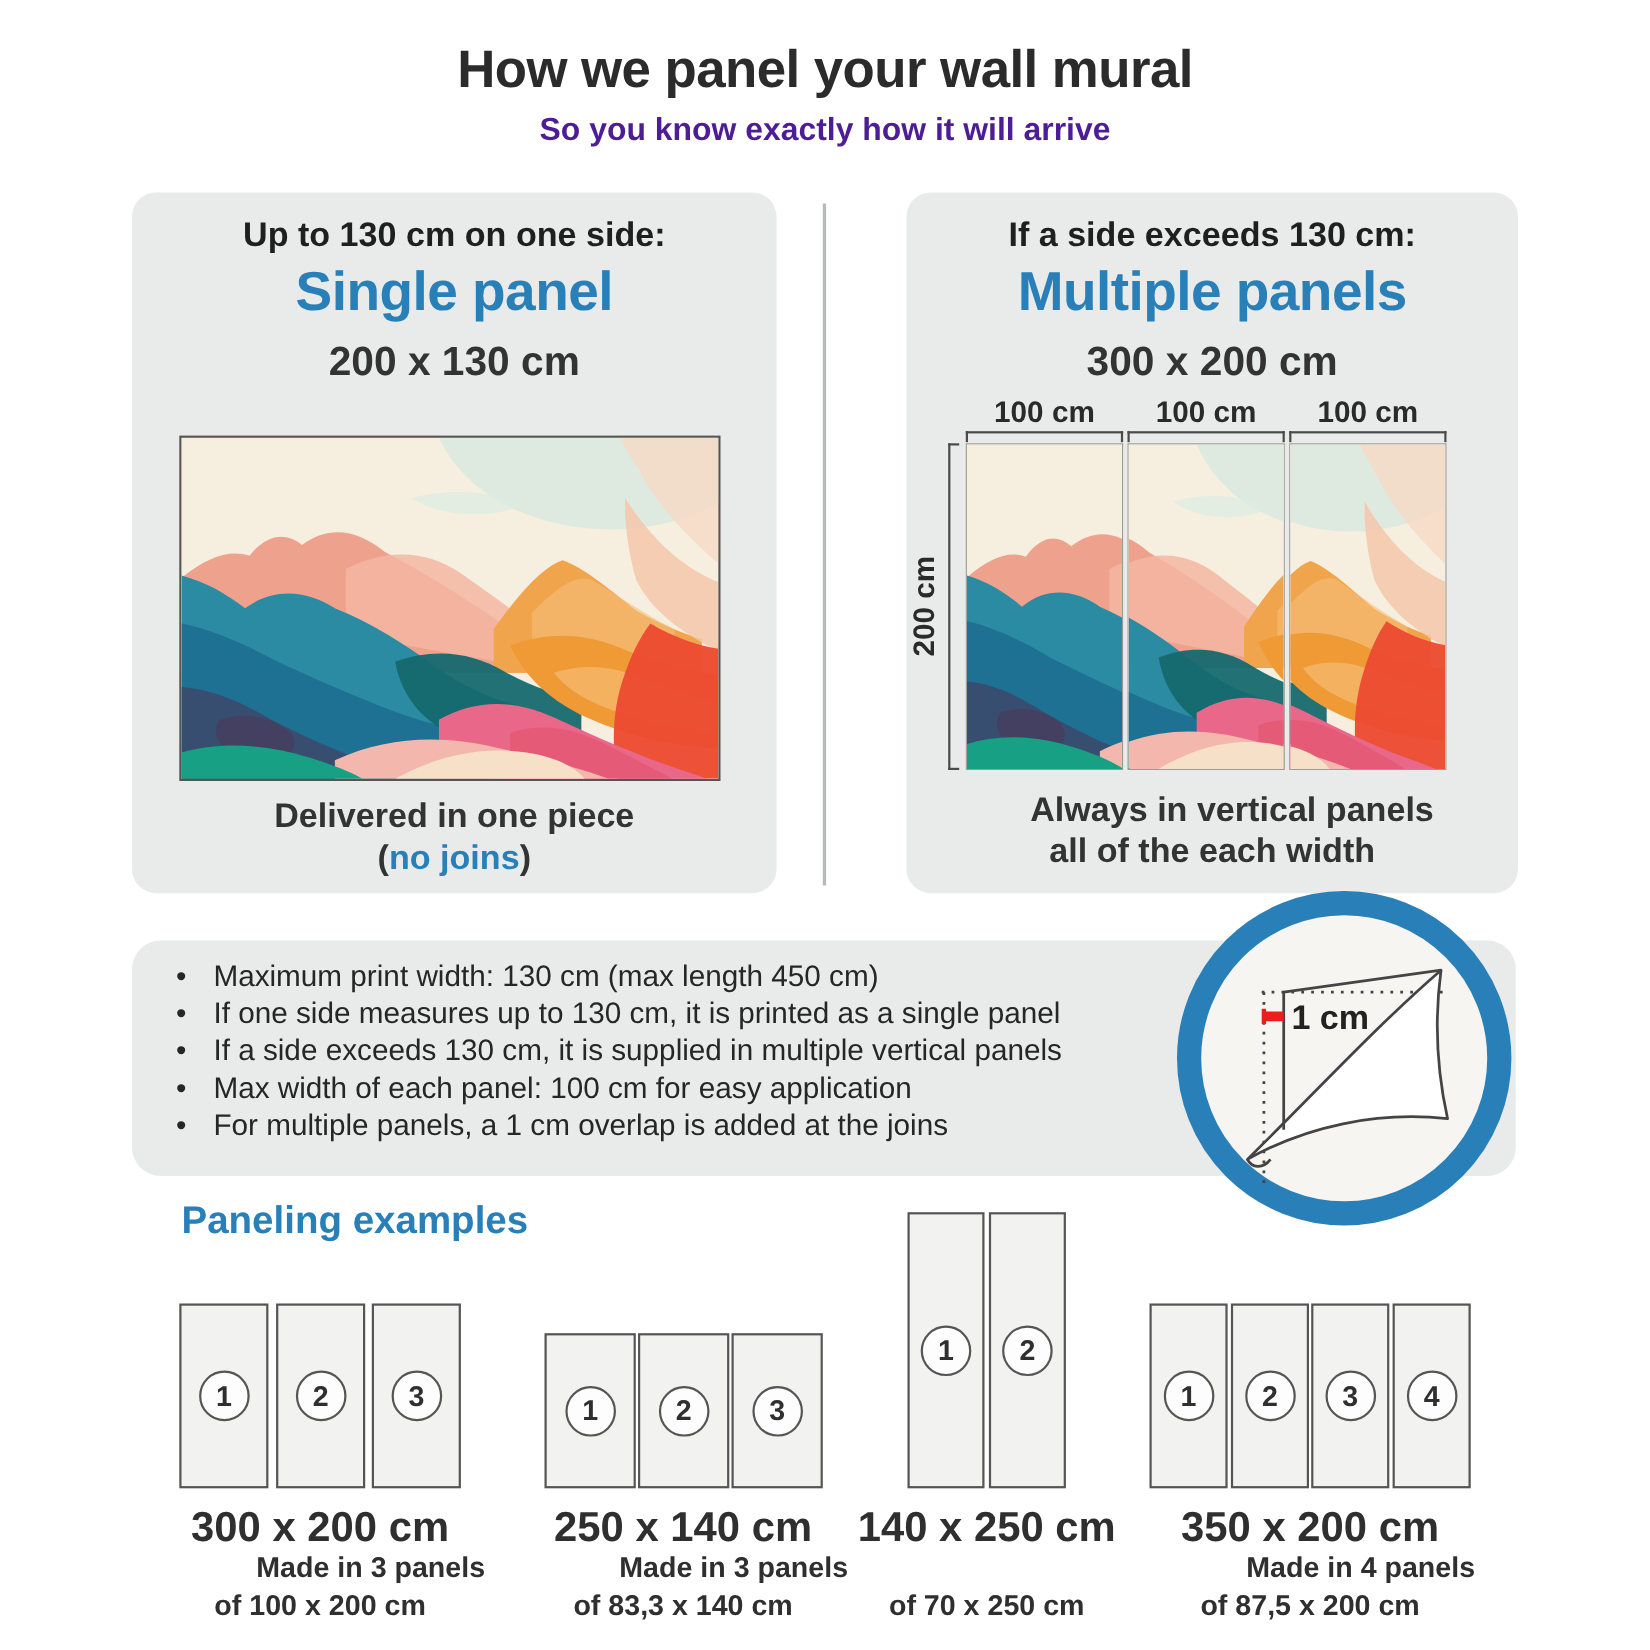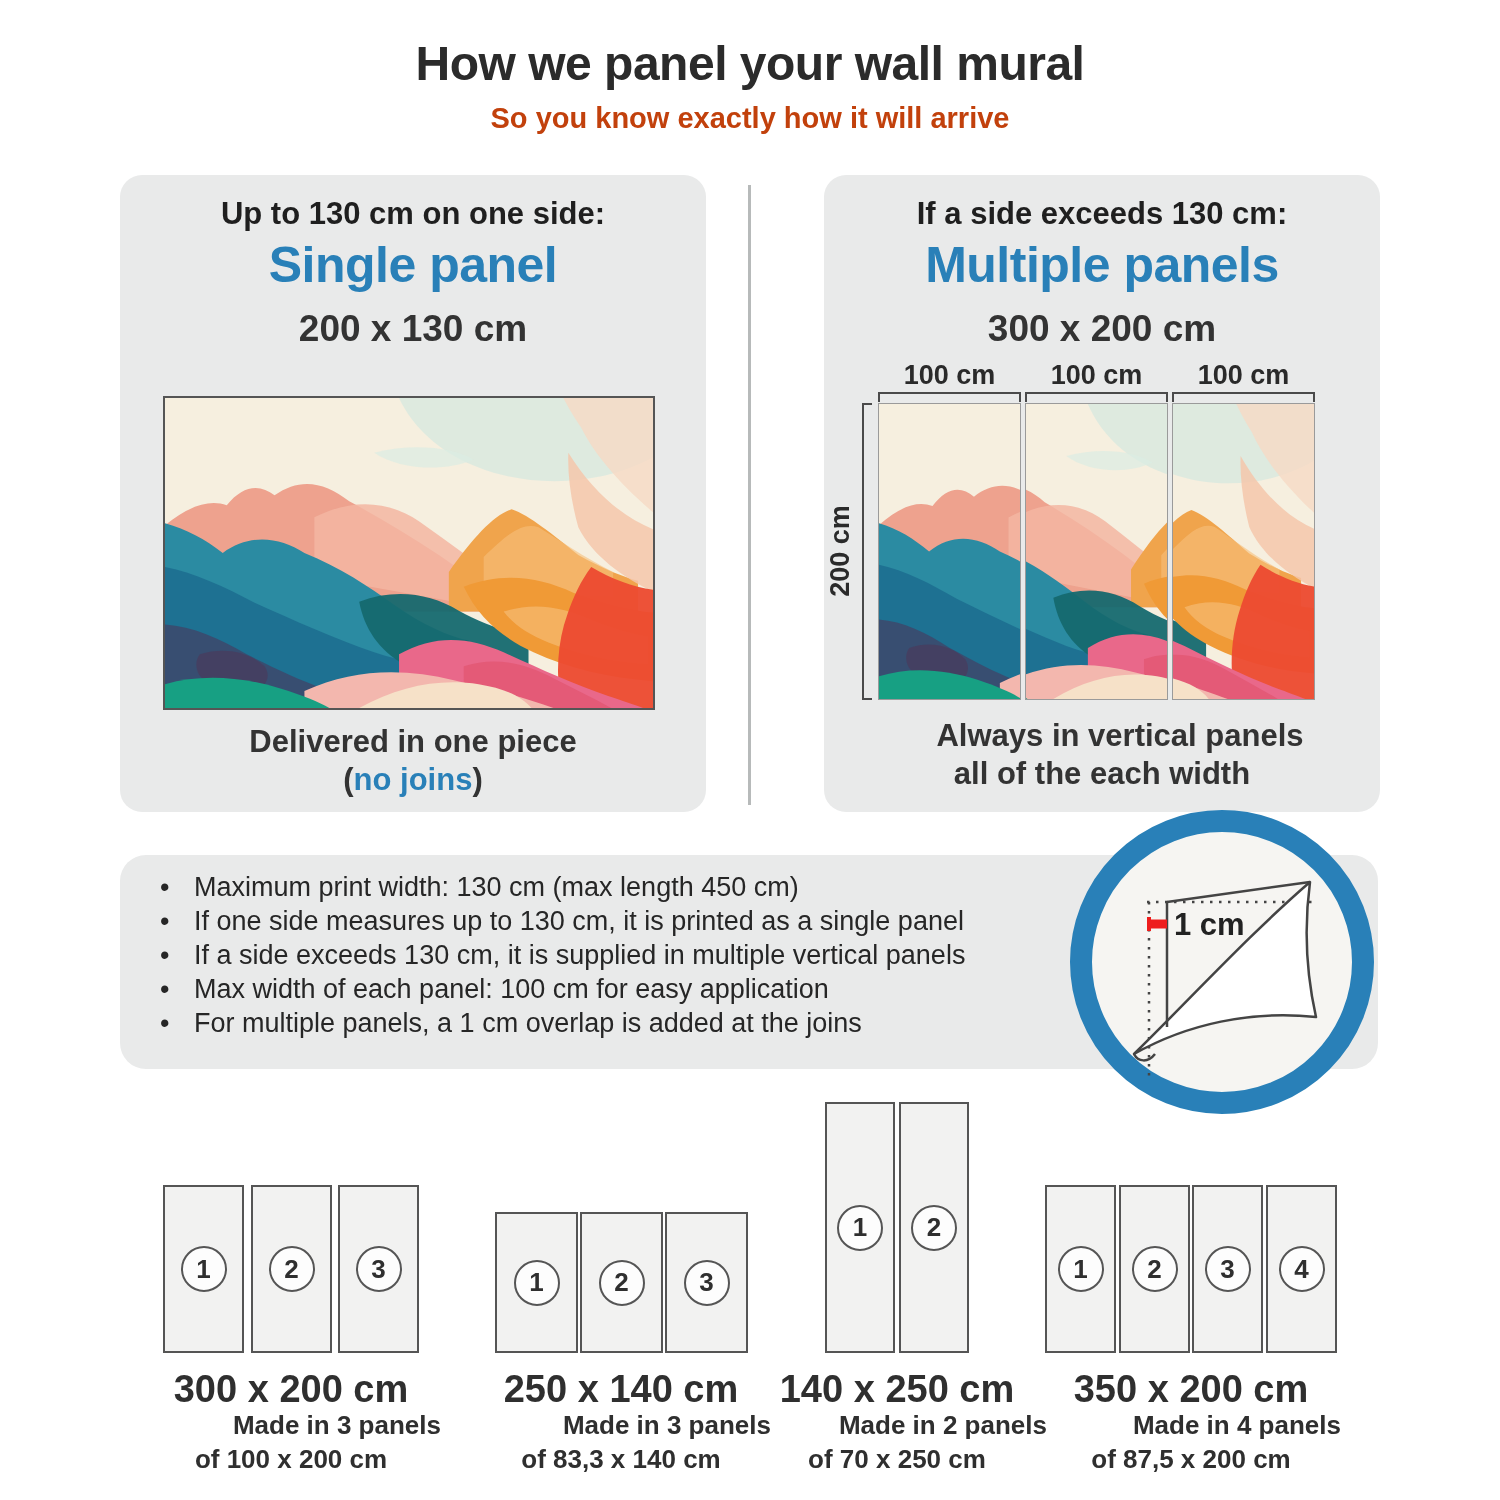--- a/index.html
+++ b/index.html
@@ -3,21 +3,21 @@
 <meta charset="utf-8">
 <style>
   * { margin:0; padding:0; box-sizing:border-box; }
   body { background:#ffffff; font-family:"Liberation Sans", sans-serif; }
   .page { position:relative; width:1500px; height:1500px; margin:0 auto; background:#fff; overflow:hidden; color:#2b2b2b; }
 
   .abs { position:absolute; }
   .ctr { text-align:center; }
 
   .title { top:36px; left:0; width:1500px; font-size:48px; font-weight:bold; letter-spacing:-0.5px; color:#2b2b2b; }
-  .subtitle { top:102px; left:0; width:1500px; font-size:29px; font-weight:600; color:#c2410c; }
+  .subtitle { top:102px; left:0; width:1500px; font-size:29px; font-weight:600; color:#4c1d95; }
 
   .card { background:#e9eaea; border-radius:22px; }
   .card-left  { left:120px; top:175px; width:586px; height:637px; }
   .card-right { left:824px; top:175px; width:556px; height:637px; }
   .divider { left:748px; top:185px; width:3px; height:620px; background:#b7baba; }
 
   .cond { font-size:31px; font-weight:bold; color:#1f1f1f; }
   .cond-l { left:120px; top:196px; width:586px; }
   .cond-r { left:824px; top:196px; width:556px; }
   .big-head { font-size:50px; font-weight:bold; color:#2980b8; letter-spacing:-0.5px; }
@@ -179,20 +179,21 @@
       <line x1="75" y1="70" x2="218" y2="51" stroke="none"></line>
       <path d="M75,70 L218,50" stroke="#444" stroke-width="2.5"></path>
       <path d="M75,70 L75,195" stroke="#444" stroke-width="2.5"></path>
       <path d="M42,222 C46,230 56,231 63,222" fill="none" stroke="#444" stroke-width="2.5"></path>
       <line x1="57" y1="92" x2="75" y2="92" stroke="#ee1d1d" stroke-width="9"></line>
       <line x1="57" y1="85" x2="57" y2="99" stroke="#ee1d1d" stroke-width="4"></line>
       <text x="82" y="103" font-size="31" font-weight="bold" fill="#222" font-family="Liberation Sans, sans-serif">1 cm</text>
     </svg>
   </div>
 
+  <div class="abs examples-head">Paneling examples</div>
 
   <div class="ex-panel" style="left:163px; top:1185px; width:81px; height:168px;">
       <div class="num-circle">1</div>
     </div>
   <div class="ex-panel" style="left:251px; top:1185px; width:81px; height:168px;">
       <div class="num-circle">2</div>
     </div>
   <div class="ex-panel" style="left:338px; top:1185px; width:81px; height:168px;">
       <div class="num-circle">3</div>
     </div>
@@ -213,21 +214,20 @@
   <div class="abs ex-made ctr" style="left:471px">Made in 3 panels</div>
   <div class="abs ex-psize ctr" style="left:471px">of 83,3 x 140 cm</div>
 
   <div class="ex-panel" style="left:825px; top:1102px; width:70px; height:251px;">
       <div class="num-circle">1</div>
     </div>
   <div class="ex-panel" style="left:899px; top:1102px; width:70px; height:251px;">
       <div class="num-circle">2</div>
     </div>
   <div class="abs ex-size ctr" style="left:747px">140 x 250 cm</div>
-  <div class="abs ex-made ctr" style="left:747px">Made in 2 panels</div>
   <div class="abs ex-psize ctr" style="left:747px">of 70 x 250 cm</div>
 
   <div class="ex-panel" style="left:1045px; top:1185px; width:71px; height:168px;">
       <div class="num-circle">1</div>
     </div>
   <div class="ex-panel" style="left:1119px; top:1185px; width:71px; height:168px;">
       <div class="num-circle">2</div>
     </div>
   <div class="ex-panel" style="left:1192px; top:1185px; width:71px; height:168px;">
       <div class="num-circle">3</div>

